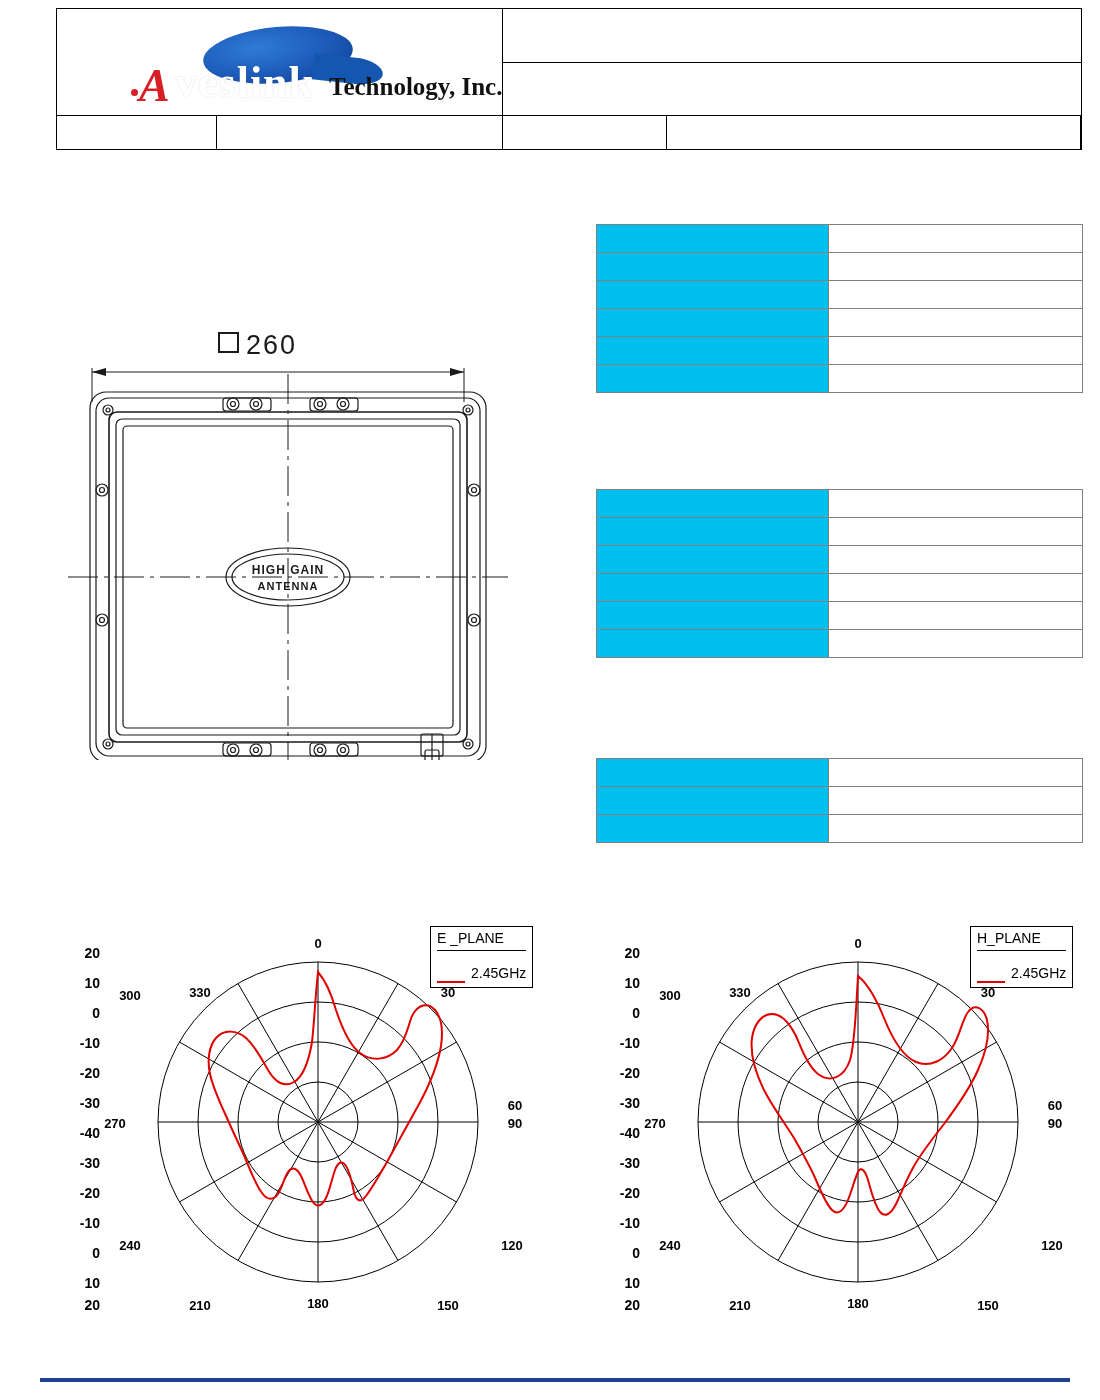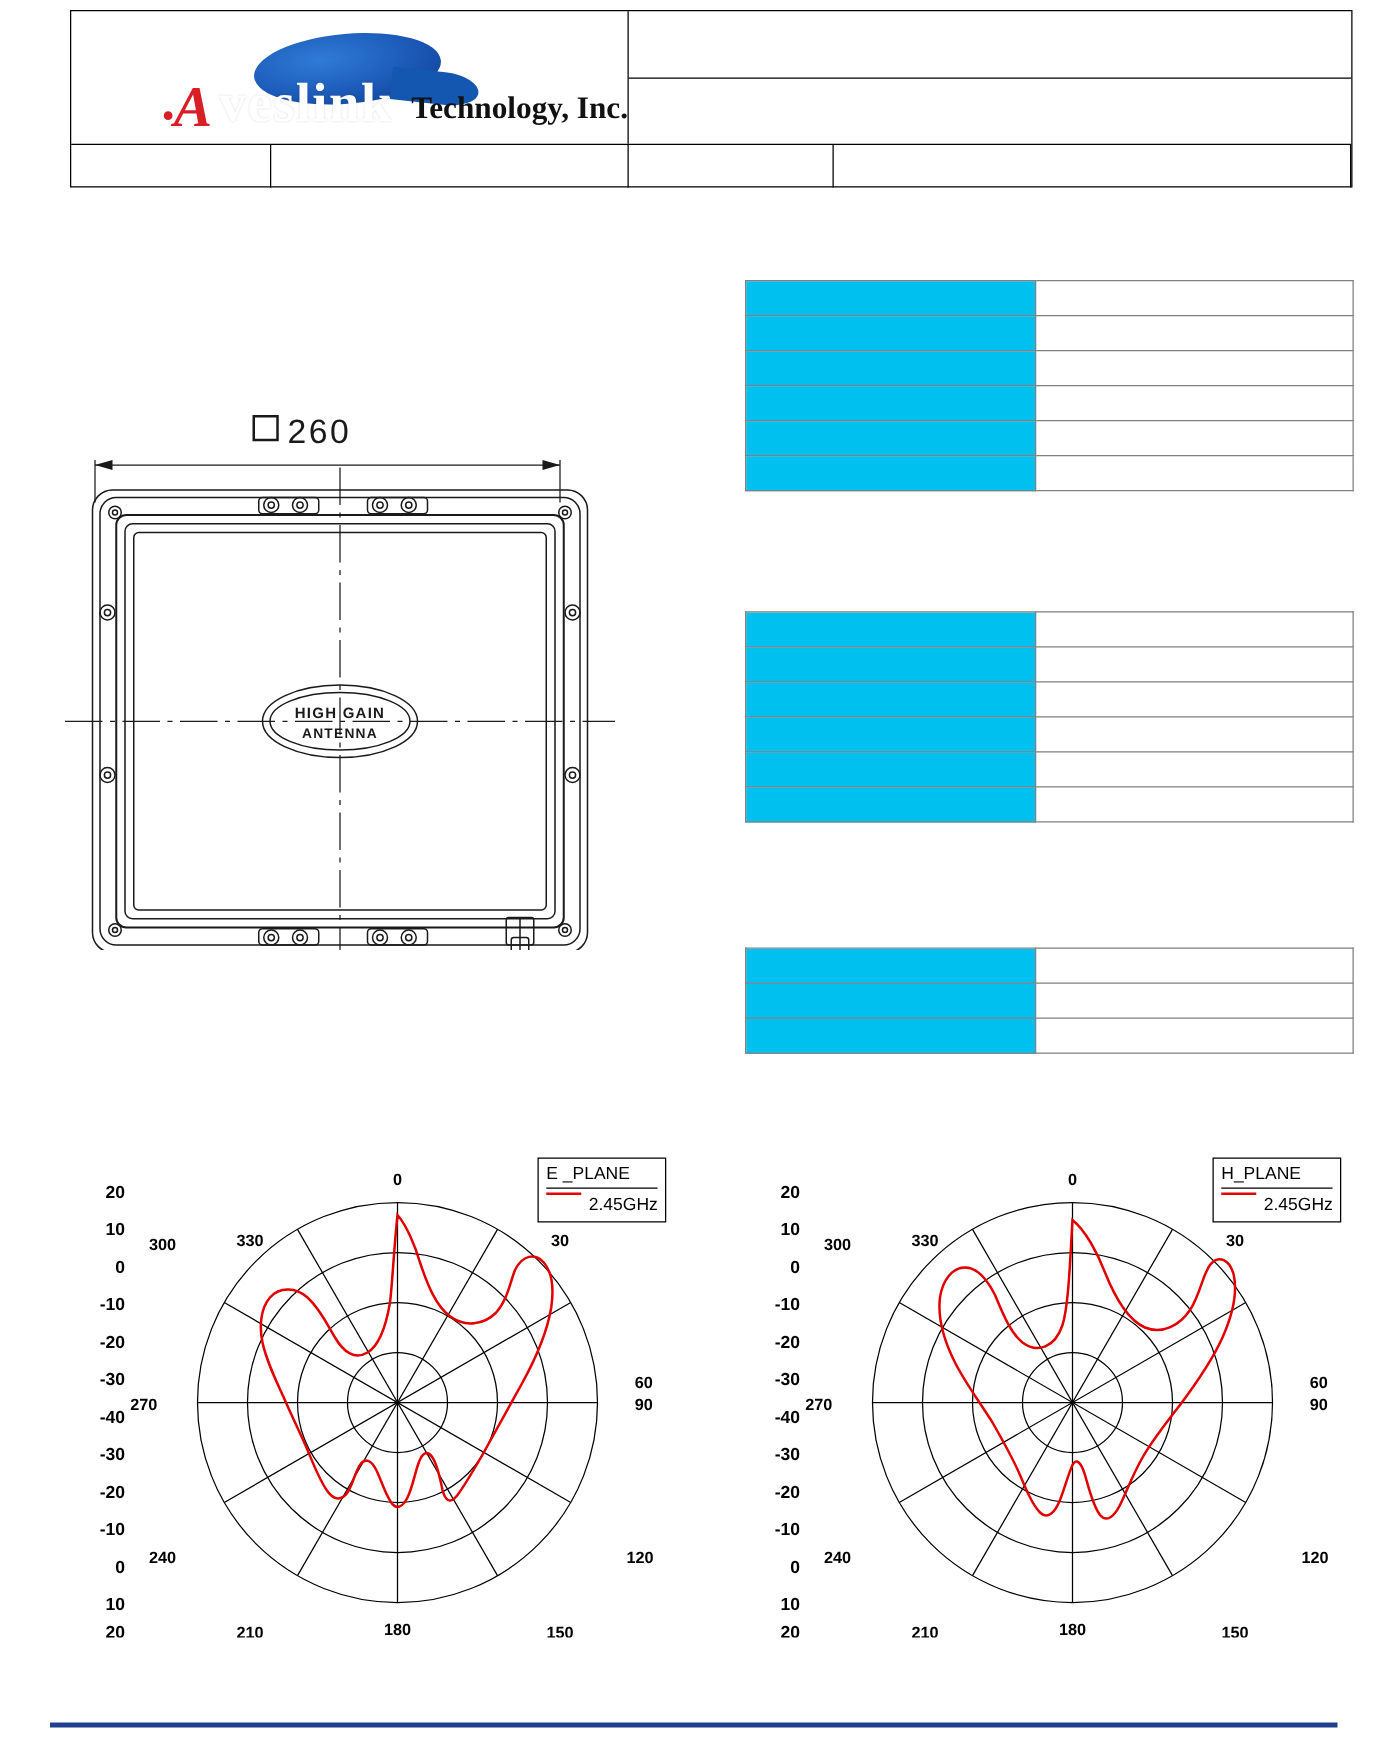--- a/index.html
+++ b/index.html
@@ -132,21 +132,21 @@
     font-size: 13px;
   }
   .hb1 { width: 160px; }
   .hb2 { width: 286px; }
   .hb3 { width: 164px; }
   .hb4 { flex: 1; border-right: none; }
 
   
   .drawing {
     position: absolute;
-    left: 52px;
+    left: 68px;
     top: 330px;
     width: 440px;
     height: 470px;
   }
   .dim-label {
     position: absolute;
     left: 150px;
     top: 0px;
     font-family: "Liberation Sans", sans-serif;
     font-size: 27px;
@@ -199,26 +199,26 @@
     position: absolute;
     border: 1px solid #000;
     background: #fff;
     padding: 2px 6px 4px 6px;
     font-size: 14px;
     line-height: 1.35;
   }
   .legend-title {
     border-bottom: 1px solid #000;
     padding-bottom: 2px;
-    margin-bottom: 3px;
+    margin-bottom: 13px;
     white-space: nowrap;
   }
   .legend-series {
     display: flex;
-    align-items: flex-start;
+    align-items: flex-end;
     gap: 6px;
     white-space: nowrap;
   }
   .legend-swatch {
     display: inline-block;
     width: 28px;
     height: 0;
     border-top: 2px solid #e00000;
   }
 

